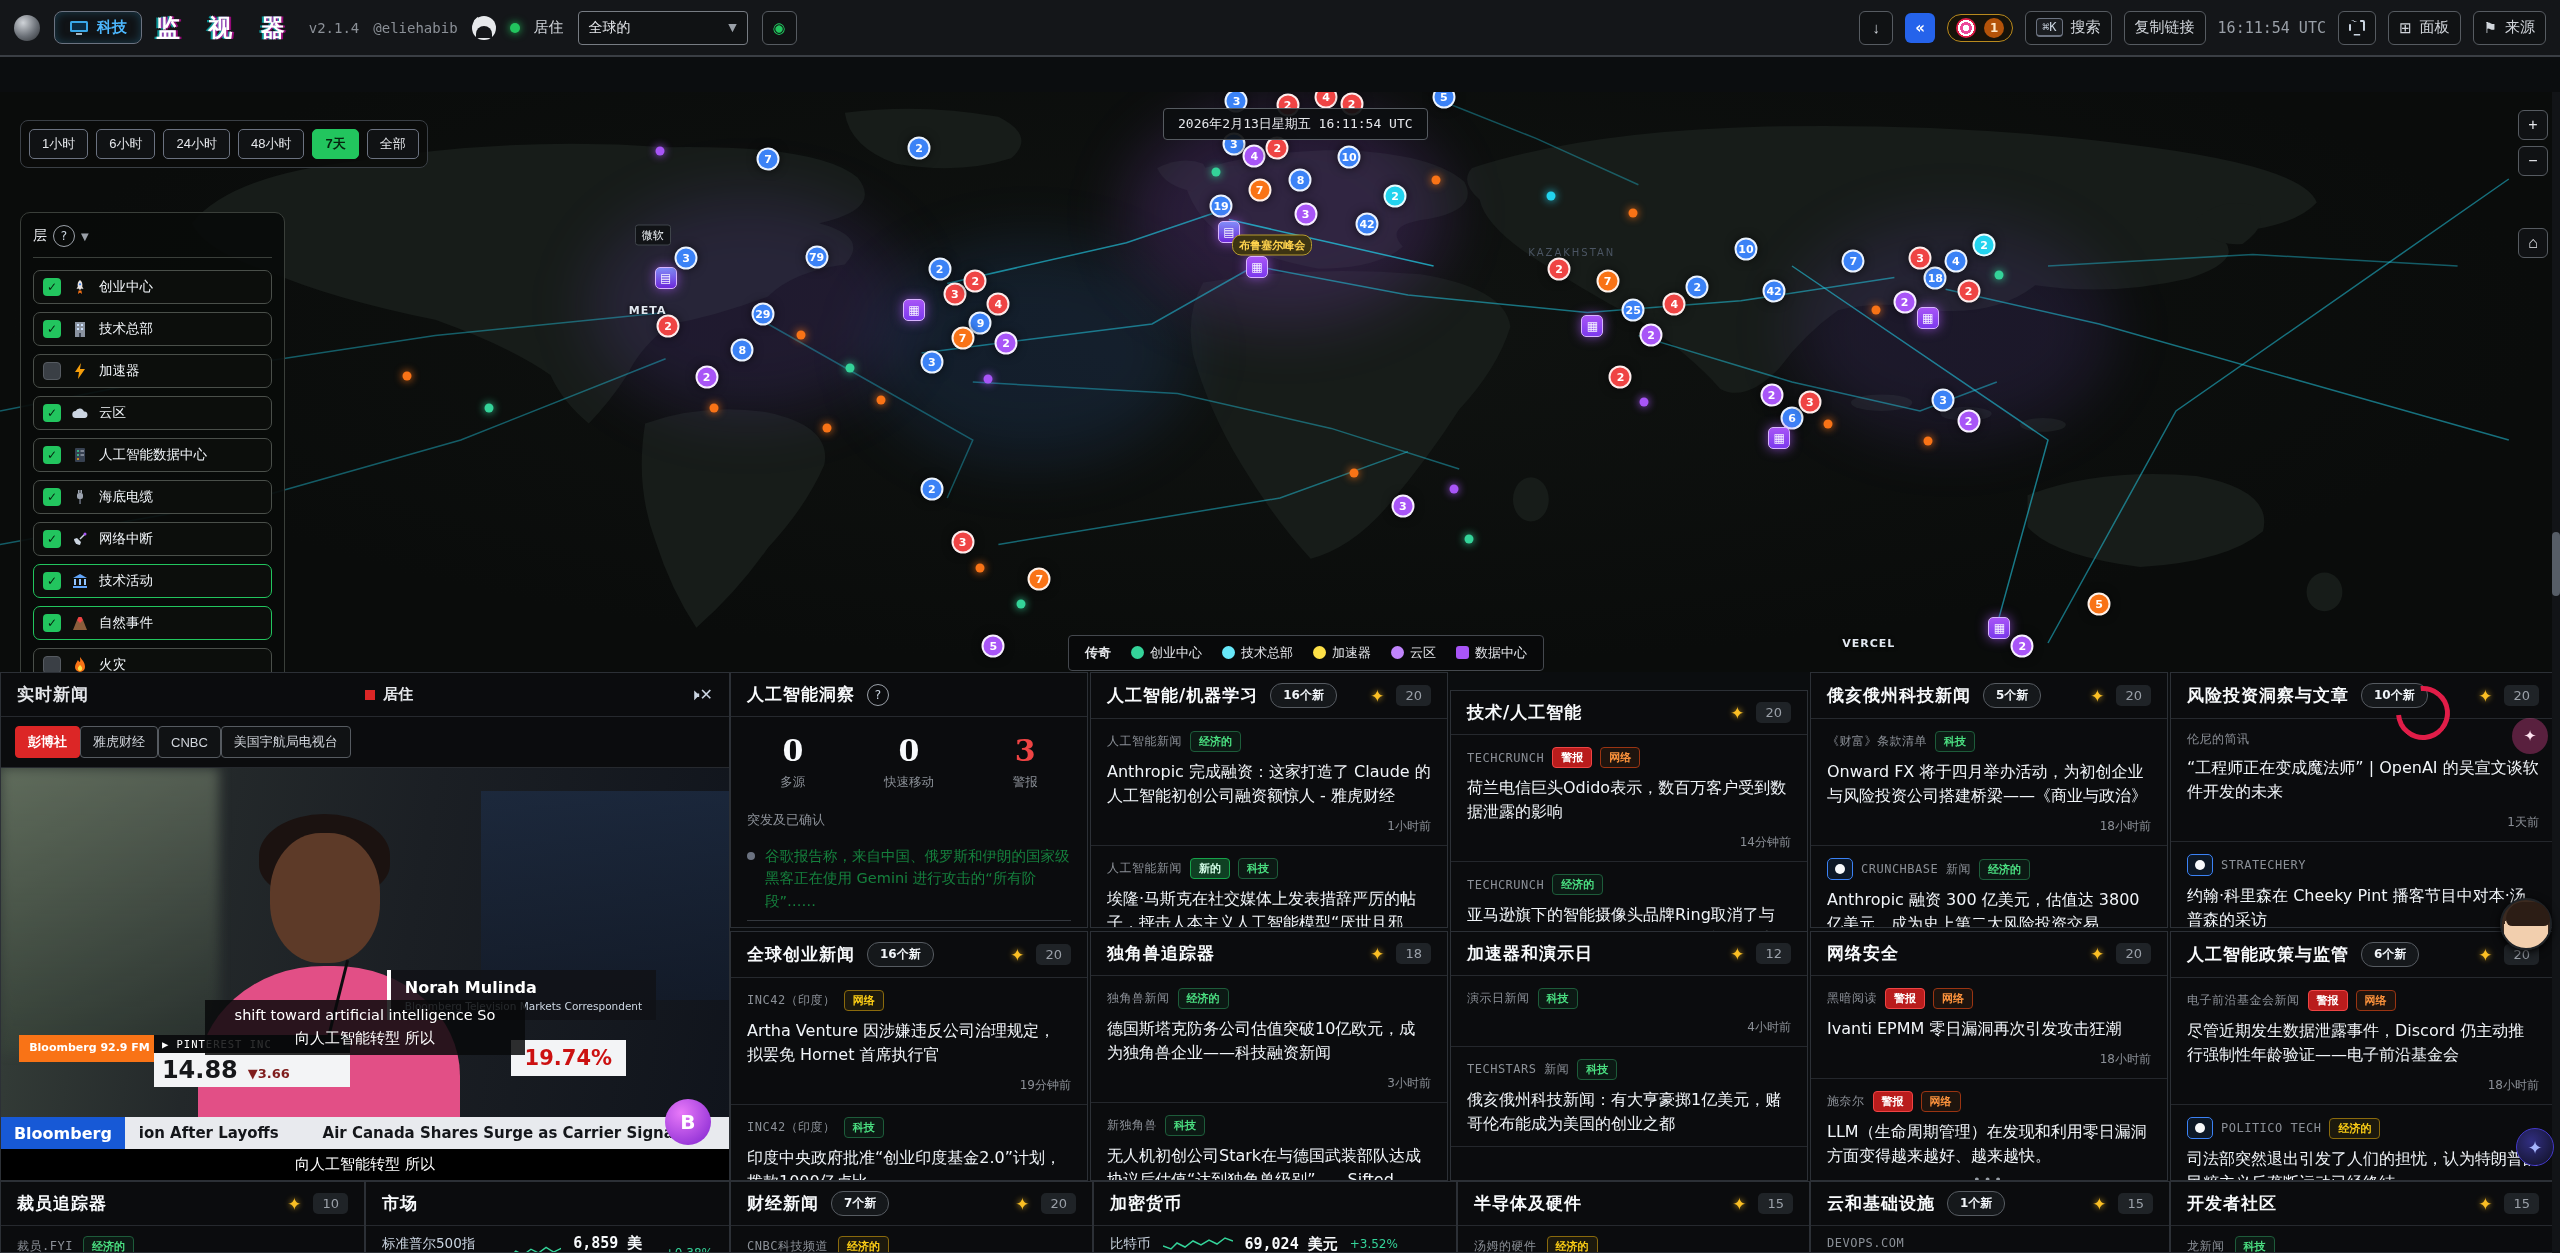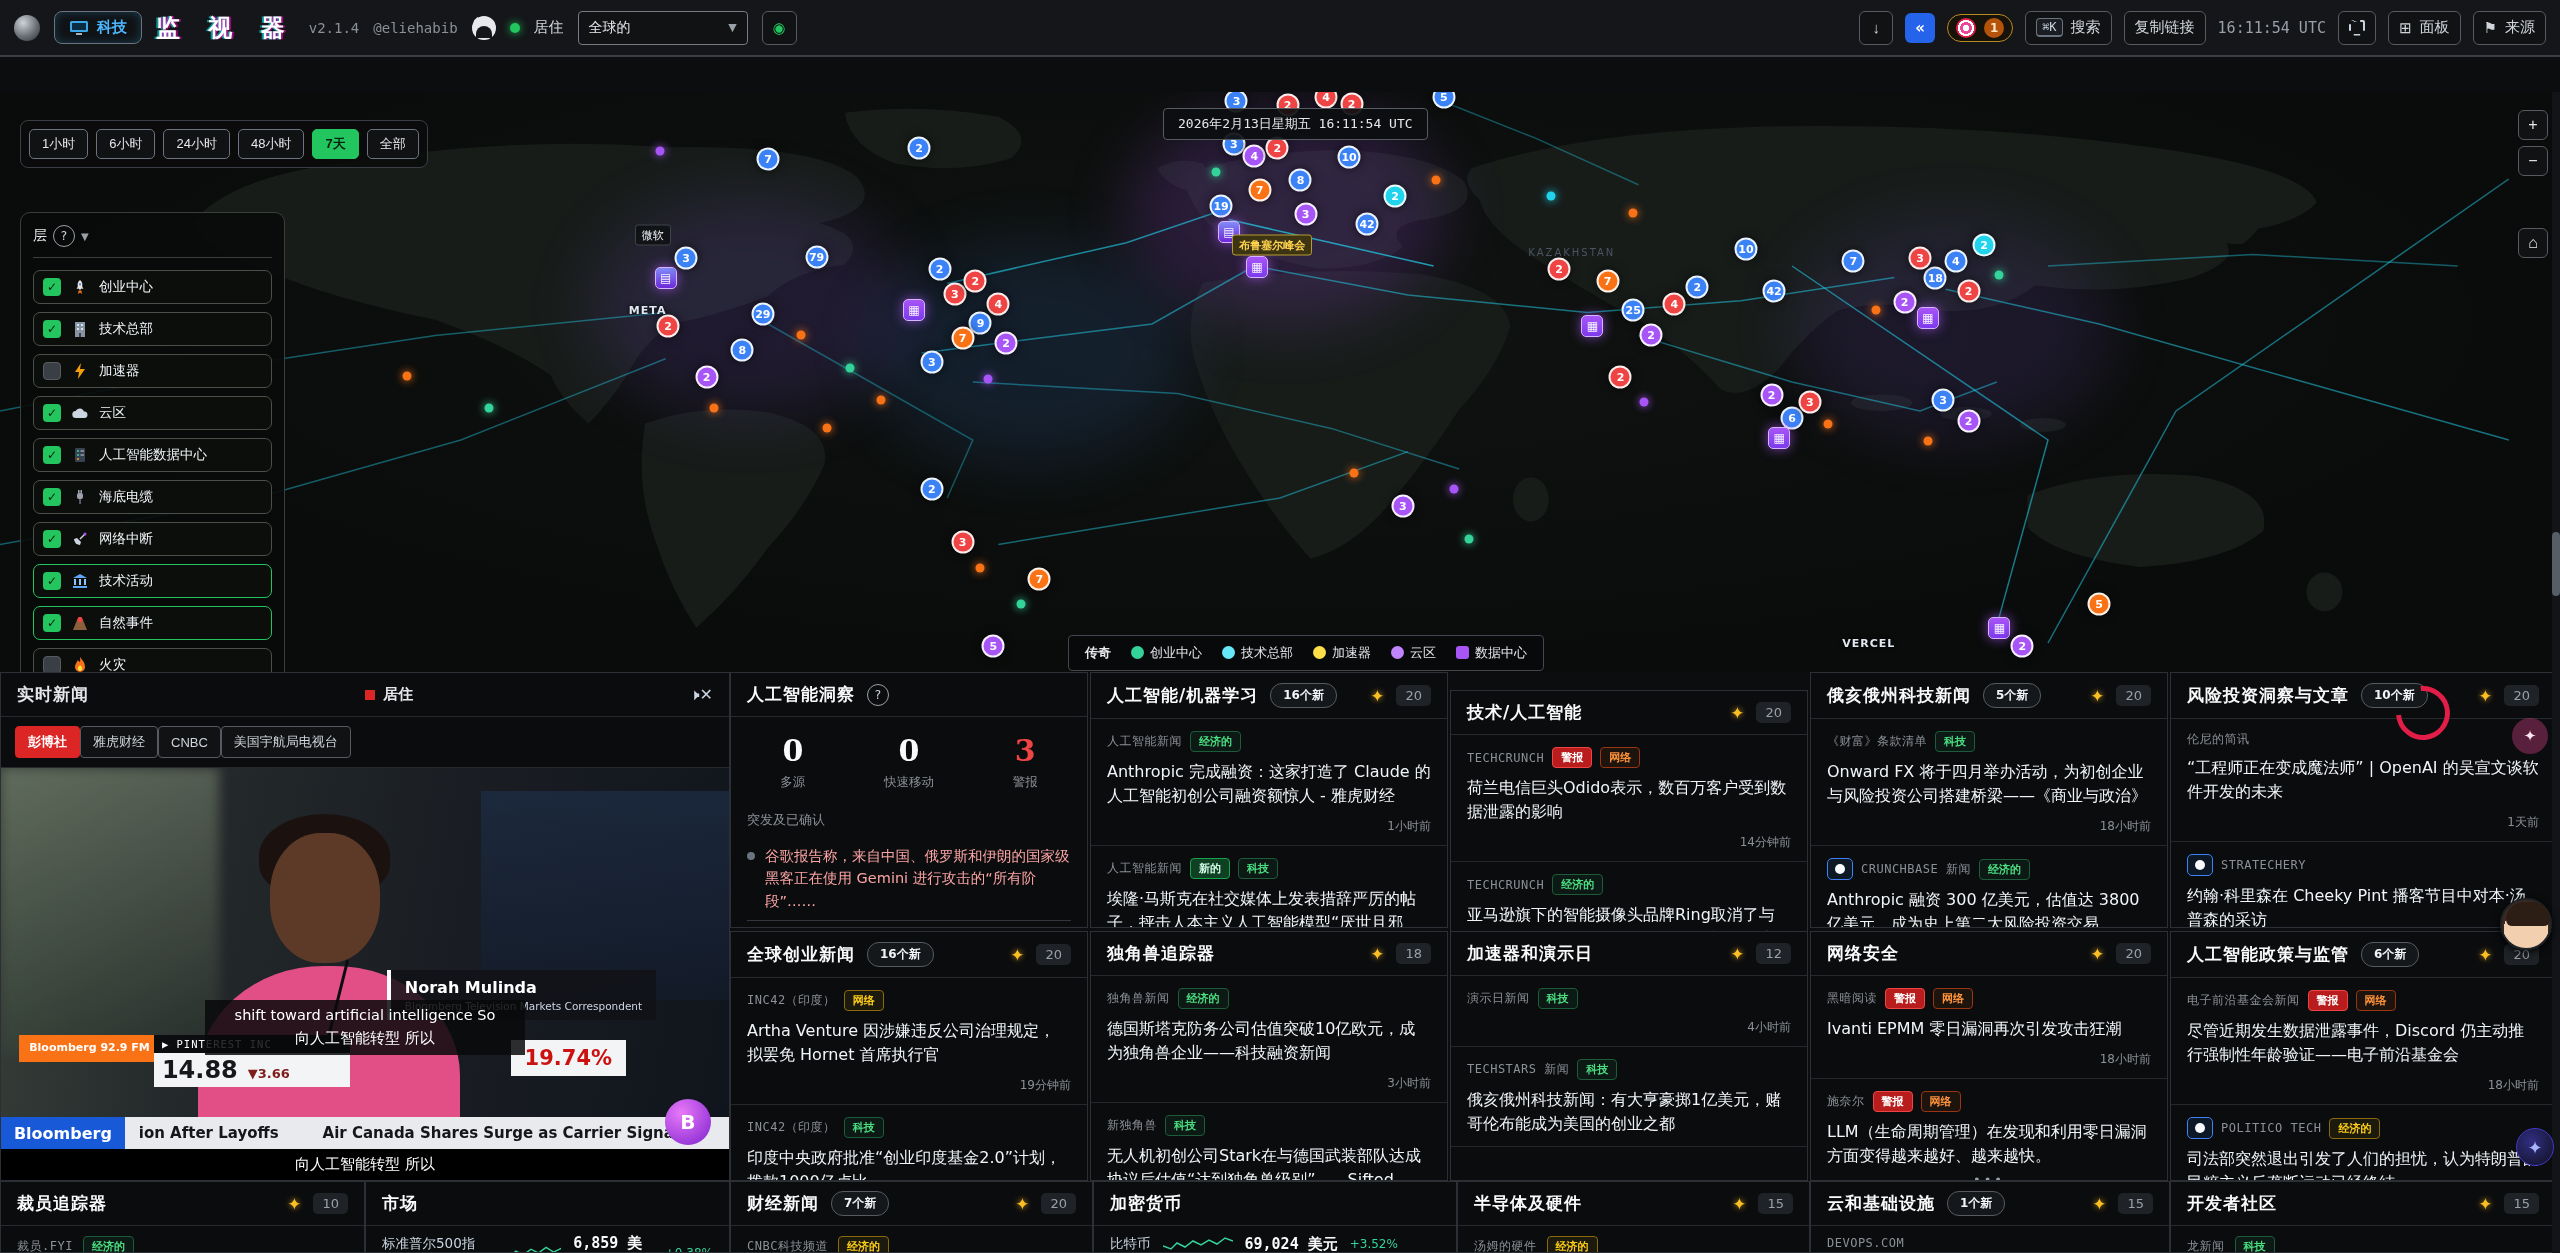--- a/index.html
+++ b/index.html
@@ -105,21 +105,21 @@
   .nmore:empty{display:none}
 
   
   .stats{display:flex;justify-content:space-around;padding:16px 10px 6px}
   .stat{text-align:center}
   .stat .v{font-family:"DejaVu Serif","Liberation Serif",serif;font-size:30px;font-weight:bold;color:#f8fafc}
   .stat.alert .v{color:#ef4444}
   .stat .l{color:#8b9097;font-size:12.5px;margin-top:6px}
   .sec-label{color:#8b9097;font-size:13px;padding:14px 16px 4px}
   .bullets{padding:4px 16px}
-  .bullet{display:flex;gap:10px;font-size:14.5px;line-height:1.55;color:#fca5a5;padding:8px 0}
+  .bullet{display:flex;gap:10px;font-size:14.5px;line-height:1.55;color:#15803d;padding:8px 0}
   .bullet:before{content:"";width:8px;height:8px;border-radius:50%;background:#6b7280;margin-top:7px;flex:0 0 auto}
   .bsep{border-top:1px solid #33373d;text-align:center;color:#9aa0a8;letter-spacing:3px;font-size:12px;padding-top:2px}
 
   
   #live{position:absolute;left:0;top:672px;width:730px;height:509px;background:#0b0c0e;border:1px solid #2c3036;display:flex;flex-direction:column}
   .live-head{display:flex;align-items:center;padding:10px 16px;border-bottom:1px solid #26292e;min-height:44px}
   .live-title{font-size:17px;font-weight:bold;letter-spacing:1px}
   .live-ind{margin:0 auto;display:flex;align-items:center;gap:8px;font-weight:bold;font-size:15px}
   .live-ind:before{content:"";width:10px;height:10px;background:#dc2626;display:inline-block}
   .mute{color:#cbd5e1;font-size:16px}
@@ -314,21 +314,21 @@
         <div class="mk mk-b" style="left: 48.2%; top: 9%; --mc: #3b82f6;">3</div>
         <div class="mk mk-b" style="left: 49%; top: 11%; --mc: #a855f7;">4</div>
         <div class="mk mk-b" style="left: 49.9%; top: 9.6%; --mc: #ef4444;">2</div>
         <div class="mk mk-b" style="left: 50.8%; top: 15.2%; --mc: #3b82f6;">8</div>
         <div class="mk mk-b" style="left: 49.2%; top: 16.9%; --mc: #f97316;">7</div>
         <div class="mk mk-b" style="left: 47.7%; top: 19.7%; --mc: #3b82f6;">19</div>
         <div class="mk mk-b" style="left: 52.7%; top: 11.2%; --mc: #3b82f6;">10</div>
         <div class="mk mk-b" style="left: 53.4%; top: 22.8%; --mc: #3b82f6;">42</div>
         <div class="mk mk-b" style="left: 51%; top: 21.1%; --mc: #a855f7;">3</div>
         <div class="mk mk-hq" style="left: 48%; top: 24.2%;">▤</div>
-        <div class="mk mk-lab lab-accent" style="left: 49.7%; top: 26.4%;">布鲁塞尔峰会</div>
+        <div class="mk mk-lab lab-accent" style="left: 49.7%; top: 26.4%; border-radius: 9px;">布鲁塞尔峰会</div>
         <div class="mk mk-dc" style="left: 49.1%; top: 30.2%;">▦</div>
         <div class="mk mk-b" style="left: 54.5%; top: 18%; --mc: #22d3ee;">2</div>
         <div class="mk mk-dot" style="left: 56.1%; top: 15.2%; --mc: #f97316;"></div>
         <div class="mk mk-dot" style="left: 47.5%; top: 13.8%; --mc: #34d399;"></div>
         <div class="mk mk-lab lab-faint" style="left: 61.4%; top: 27.5%;">KAZAKHSTAN</div>
         <div class="mk mk-b" style="left: 60.9%; top: 30.6%; --mc: #ef4444;">2</div>
         <div class="mk mk-b" style="left: 62.8%; top: 32.6%; --mc: #f97316;">7</div>
         <div class="mk mk-b" style="left: 63.8%; top: 37.6%; --mc: #3b82f6;">25</div>
         <div class="mk mk-b" style="left: 64.5%; top: 41.9%; --mc: #a855f7;">2</div>
         <div class="mk mk-b" style="left: 65.4%; top: 36.5%; --mc: #ef4444;">4</div>

